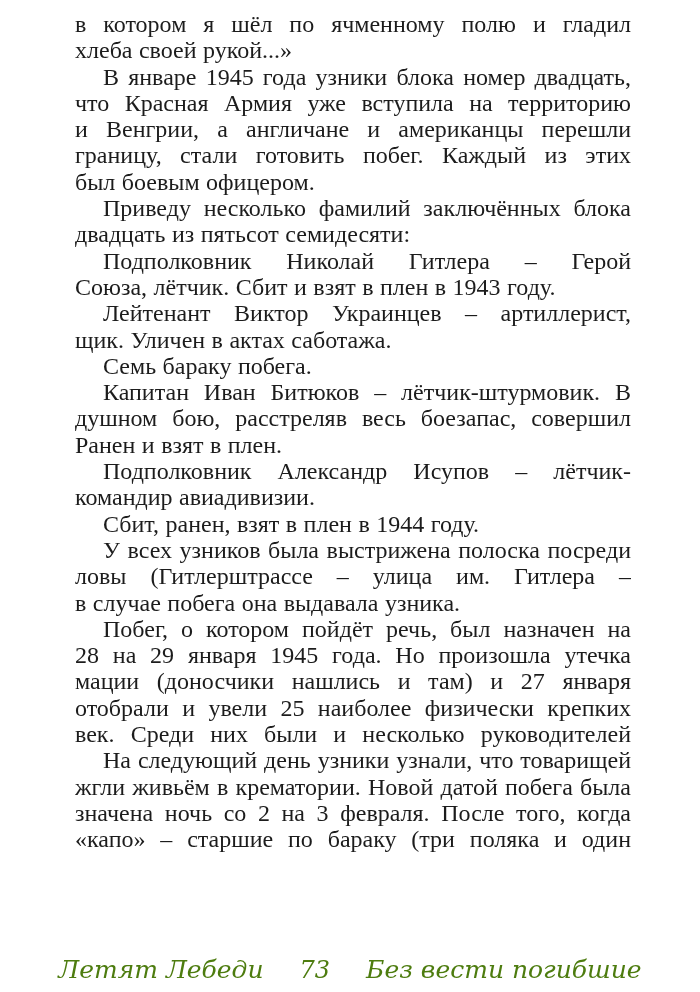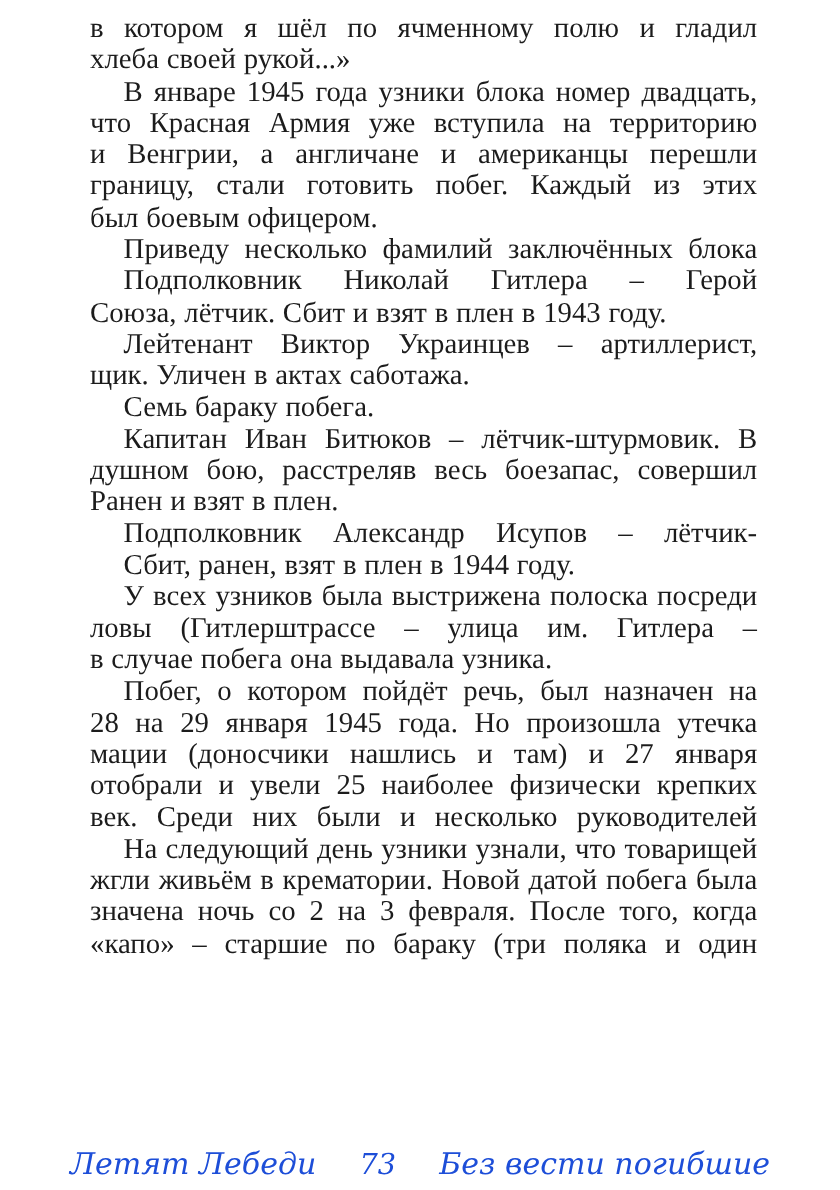--- a/index.html
+++ b/index.html
@@ -43,50 +43,52 @@
     left: 0;
     top: 936px;
     width: 700px;
     display: flex;
     justify-content: center;
     align-items: baseline;
     gap: 36px;
     font-family: "DejaVu Serif", "Liberation Serif", serif;
     font-style: italic;
     font-size: 25px;
-    color: #1d4ed8;
+    color: #4d7c0f;
   }
   .footer .pagenum {
     font-size: 24px;
     margin-top: 20px;
   }
 </style>
 </head>
 <body>
 
 <div class="page">
 
   <main class="text-block">
       <div class="line">в котором я шёл по ячменному полю и гладил созревшие</div>
       <div class="line last">хлеба своей рукой...»</div>
       <div class="line indent">В январе 1945 года узники блока номер двадцать, зная,</div>
       <div class="line">что Красная Армия уже вступила на территорию Польши</div>
       <div class="line">и Венгрии, а англичане и американцы перешли немецкую</div>
       <div class="line">границу, стали готовить побег. Каждый из этих узников</div>
       <div class="line last">был боевым офицером.</div>
       <div class="line indent">Приведу несколько фамилий заключённых блока номер</div>
+      <div class="line last">двадцать из пятьсот семидесяти:</div>
       <div class="line indent">Подполковник Николай Гитлера – Герой Советского</div>
       <div class="line last">Союза, лётчик. Сбит и взят в плен в 1943 году.</div>
       <div class="line indent">Лейтенант Виктор Украинцев – артиллерист, бронебой-</div>
       <div class="line last">щик. Уличен в актах саботажа.</div>
       <div class="line indent last">Семь бараку побега.</div>
       <div class="line indent">Капитан Иван Битюков – лётчик-штурмовик. В воз-</div>
       <div class="line">душном бою, расстреляв весь боезапас, совершил таран.</div>
       <div class="line last">Ранен и взят в плен.</div>
       <div class="line indent">Подполковник Александр Исупов – лётчик-штурмовик,</div>
+      <div class="line last">командир авиадивизии.</div>
       <div class="line indent last">Сбит, ранен, взят в плен в 1944 году.</div>
       <div class="line indent">У всех узников была выстрижена полоска посреди го-</div>
       <div class="line">ловы (Гитлерштрассе – улица им. Гитлера – прим.автора),</div>
       <div class="line last">в случае побега она выдавала узника.</div>
       <div class="line indent">Побег, о котором пойдёт речь, был назначен на ночь с</div>
       <div class="line">28 на 29 января 1945 года. Но произошла утечка инфор-</div>
       <div class="line">мации (доносчики нашлись и там) и 27 января эсэсовцы</div>
       <div class="line">отобрали и увели 25 наиболее физически крепких чело-</div>
       <div class="line last">век. Среди них были и несколько руководителей побега.</div>
       <div class="line indent">На следующий день узники узнали, что товарищей со-</div>

